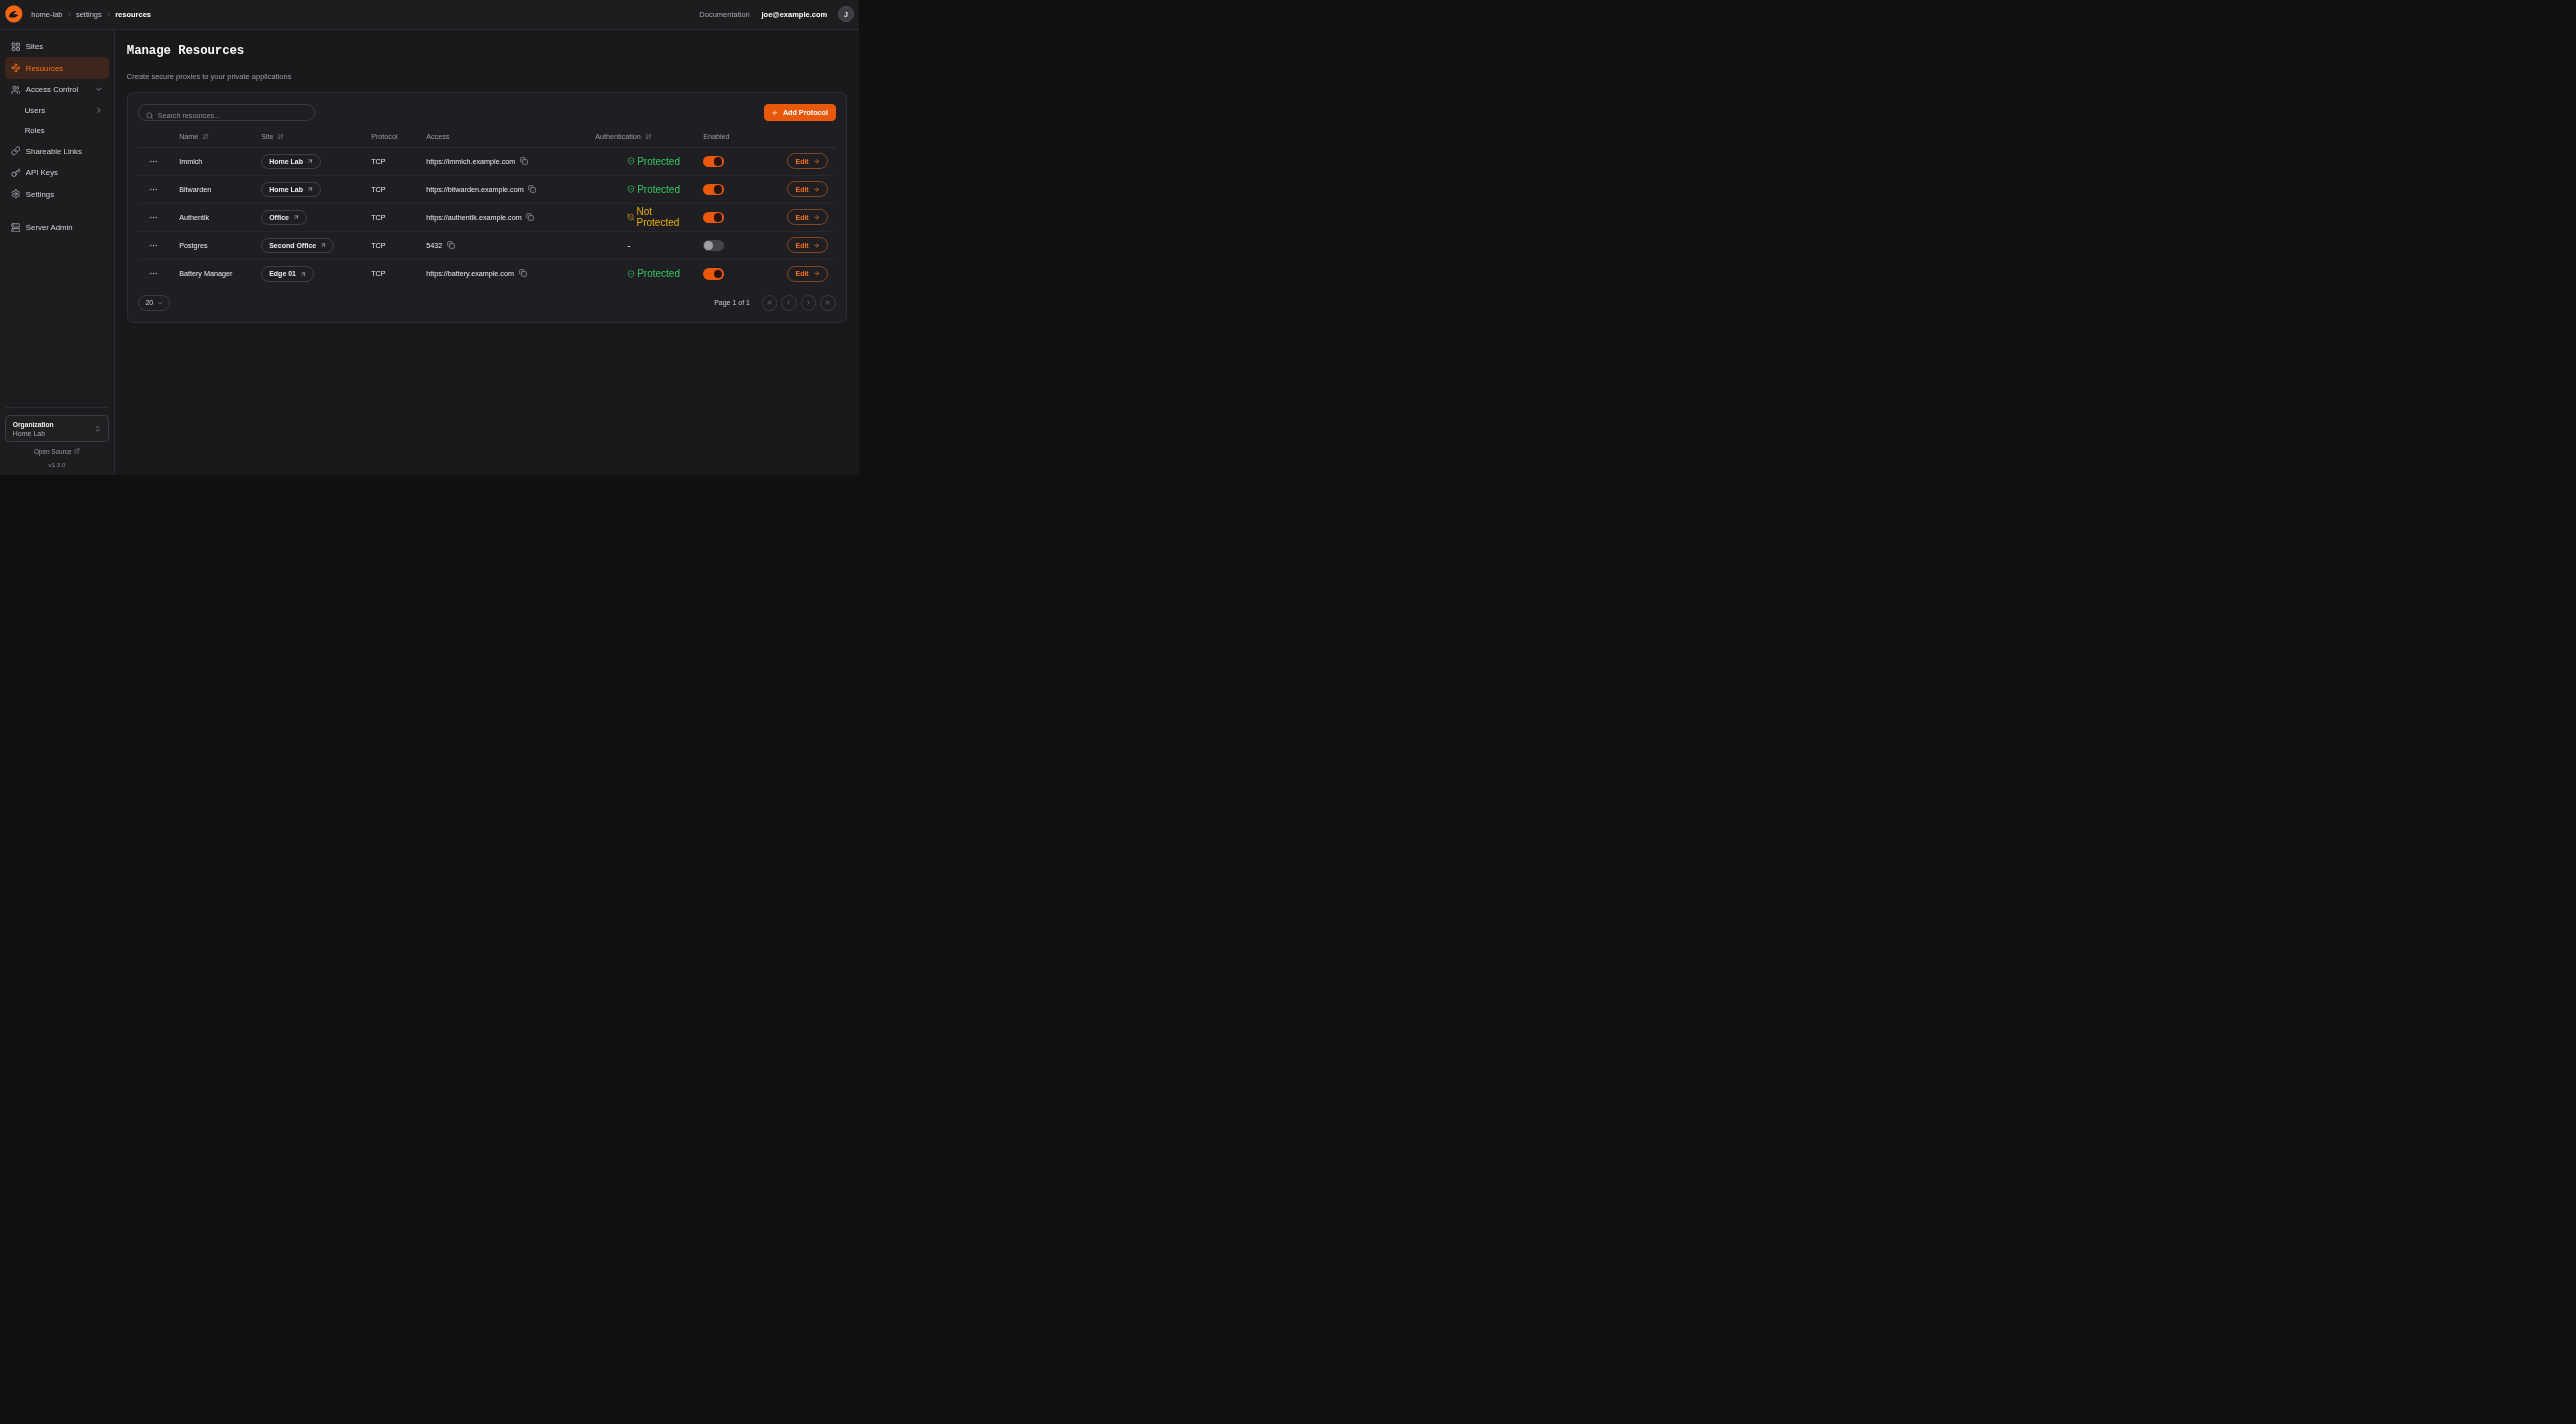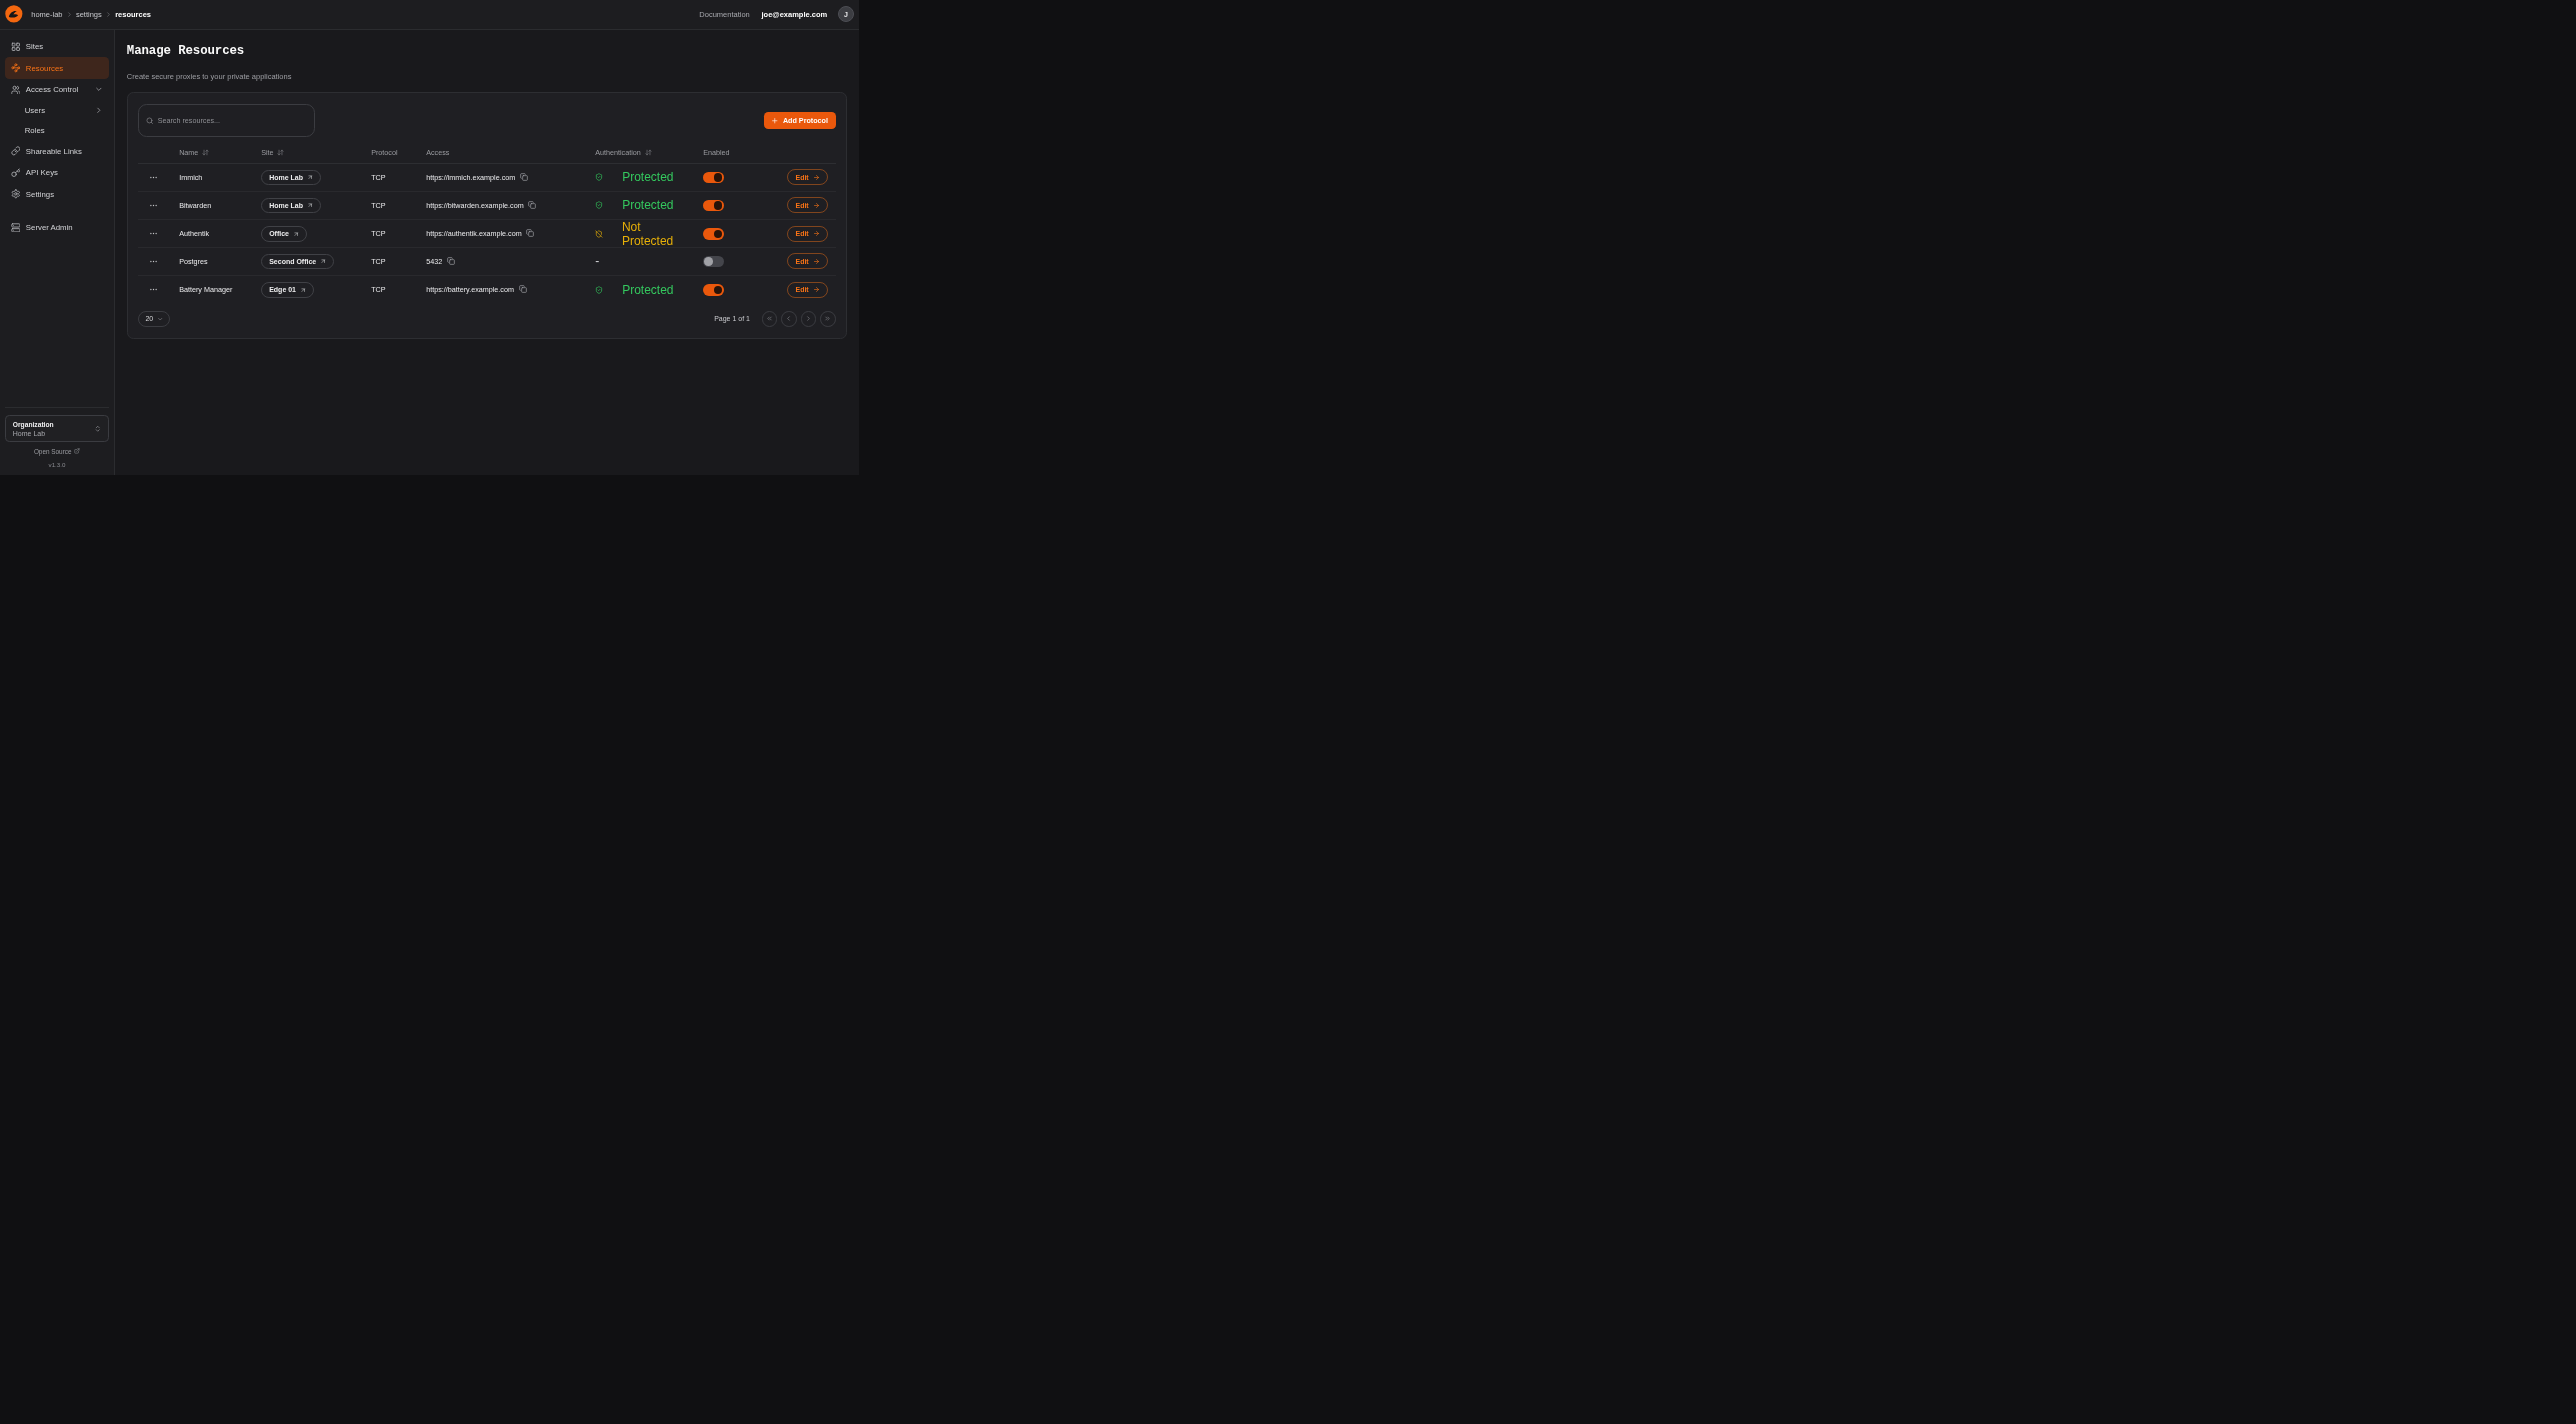--- a/index.html
+++ b/index.html
@@ -76,22 +76,22 @@
   main { flex: 1; min-width: 0; padding: 14px 11.8px; overflow: hidden; }
   .page-title { font-size: 12.4px; font-weight: 700; color: #fafafa; letter-spacing: -0.1px; font-family: Liberation Mono, monospace; }
   .page-subtitle { margin-top: 14px; color: #9d9ea3; font-size: 7.5px; }
 
   .card {
     margin-top: 11.8px; background: #1f1f23; border: 0.5px solid #2d2e32;
     border-radius: 6.4px; padding: 10.7px;
   }
   .toolbar { display: flex; align-items: center; justify-content: space-between; }
   .search-box {
-    width: 177px; height: 33px; border: 0.5px solid #3b3c41; border-radius: 8.6px;
-    display: flex; align-items: center; gap: 4.3px; padding: 0 6.4px; background: transparent;
+    width: 177px; height: 17px; border: 0.5px solid #3b3c41; border-radius: 8.6px;
+    display: flex; align-items: flex-end; gap: 4.3px; padding: 0 6.4px; background: transparent;
   }
   .search-box .icon { width: 7.5px; height: 7.5px; color: #8e8f94; flex: 0 0 7.5px; }
   .search-box input {
     flex: 1; background: transparent; border: none; outline: none;
     color: #e6e6e8; font-size: 7.2px; font-family: "Liberation Sans", sans-serif;
   }
   .search-box input::placeholder { color: #8e8f94; }
   .add-btn {
     height: 17px; padding: 0 7.5px; border: none; border-radius: 4.3px;
     background: var(--accent, #ea580c); color: #ffffff; font-weight: 600; font-size: 7.2px;
@@ -123,21 +123,21 @@
     color: #eeeeef; font-size: 7px; font-weight: 600; cursor: pointer;
     font-family: "Liberation Sans", sans-serif; white-space: nowrap;
   }
   .site-pill .icon { width: 6.4px; height: 6.4px; color: #d6d7da; }
 
   .access-cell { gap: 4.8px; }
   .access-url { white-space: nowrap; overflow: hidden; text-overflow: ellipsis; }
   .copy-btn { background: none; border: none; color: #a6a7ac; cursor: pointer; width: 9.7px; height: 9.7px; padding: 0; display: inline-flex; }
   .copy-btn .icon { width: 8px; height: 8px; }
 
-  .auth-status { display: inline-flex; align-items: center; gap: 19px; font-size: 12px; }
+  .auth-status { display: inline-flex; align-items: center; gap: 2px; font-size: 10px; margin-left: 32px; }
   .auth-status .icon { width: 8px; height: 8px; }
   .auth-status.protected { color: var(--protected, #34c85e); }
   .auth-status.not-protected { color: var(--not-protected, #eab308); }
   .auth-status.none { color: #d7d8db; }
 
   .toggle { width: 20.4px; height: 11.3px; border-radius: 5.9px; border: none; position: relative; cursor: pointer; padding: 0; }
   .toggle .thumb { position: absolute; top: 1.3px; width: 8.6px; height: 8.6px; border-radius: 50%; }
   .toggle.on { background: var(--accent, #ea580c); }
   .toggle.on .thumb { right: 1.3px; background: #271309; }
   .toggle.off { background: #44454b; }

